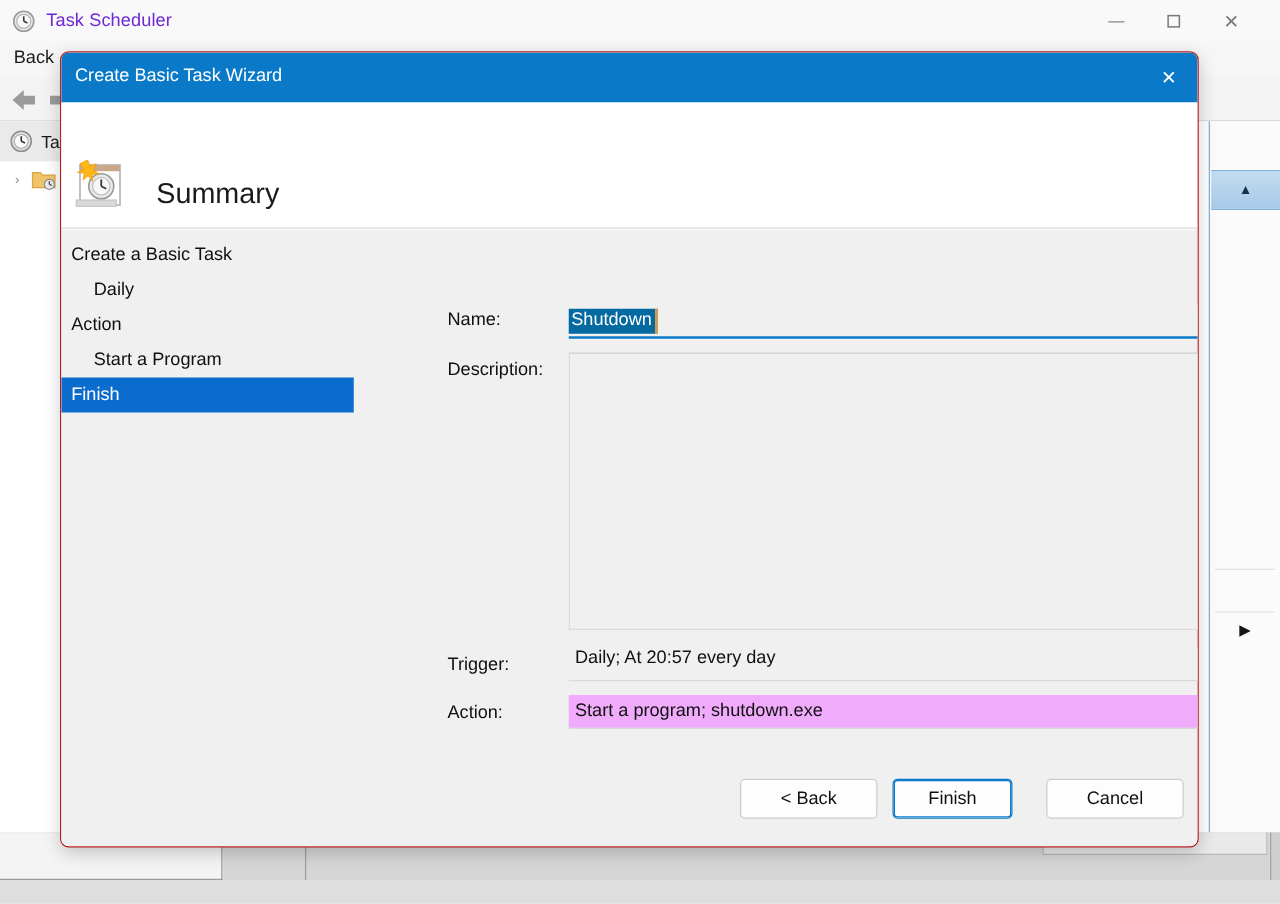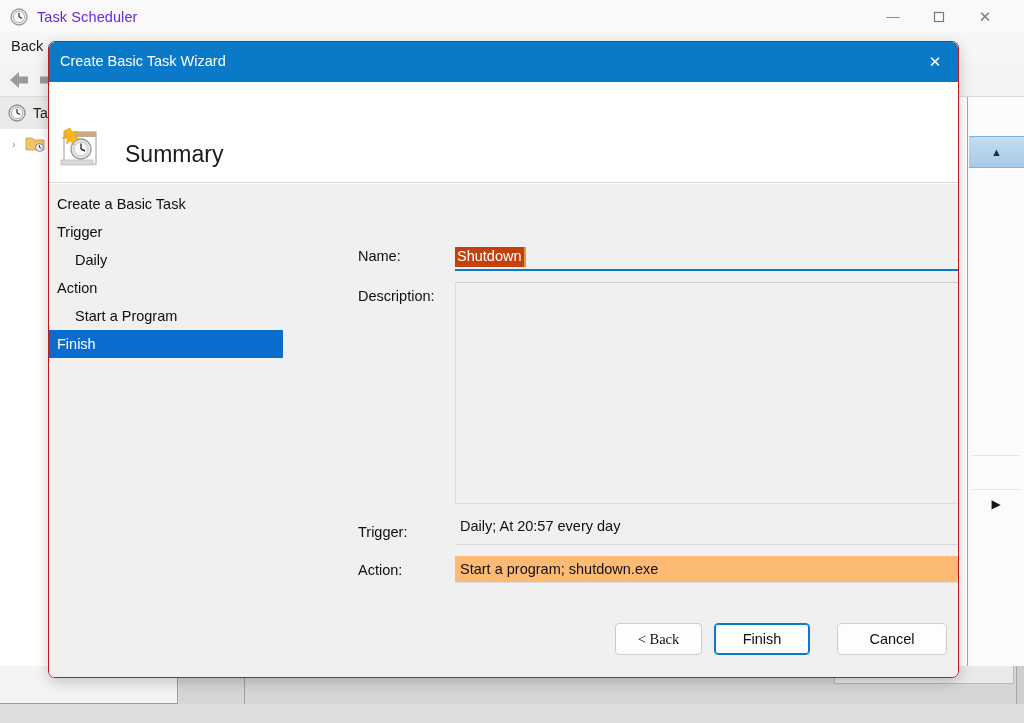--- a/index.html
+++ b/index.html
@@ -222,42 +222,42 @@
   #lbl-act   { left: 75px; top: 378px; }
 
   #name-field {
     position: absolute; left: 172px; top: 60px; width: 544px; height: 27px;
     background: #f0f0f0;
     border: none; border-bottom: 2px solid #0a7ac8;
     display: flex; align-items: center;
   }
   #name-value {
     font-size: 14.5px; color: #ffffff;
-    background: #c2410c;
+    background: #0369a1;
     padding: 1px 2px 2px 2px;
     border-right: 2px solid #e09a3c;
     line-height: 17px;
   }
 
   #desc-field {
     position: absolute; left: 172px; top: 98px; width: 544px; height: 222px;
     background: #f0f0f0;
     border: 1px solid #dcdcdc;
     border-top-color: #cdcdcd;
   }
 
   #trigger-field {
     position: absolute; left: 172px; top: 334px; width: 544px; height: 27px;
     background: #f0f0f0;
     border-bottom: 1px solid #d9d9d9;
     display: flex; align-items: flex-start; padding-left: 5px;
   }
   #action-field {
     position: absolute; left: 172px; top: 372px; width: 544px; height: 27px;
-    background: #fdba74;
+    background: #f0abfc;
     border-bottom: 1px solid #d9d9d9;
     display: flex; align-items: center; padding-left: 5px;
   }
   .field-value { font-size: 14.5px; color: #101010; }
 
   #open-props-row {
     position: absolute; left: 75px; top: 422px;
     display: flex; align-items: center;
   }
   #open-props-checkbox {
@@ -281,21 +281,21 @@
     background: #f0f0f0;
   }
   .btn {
     position: absolute; top: 18px; height: 32px;
     background: #fdfdfd;
     border: 1px solid #cccccc;
     border-radius: 4px;
     display: flex; align-items: center; justify-content: center;
     font-size: 14.5px; color: #101010;
   }
-  #btn-back   { right: 256px; width: 87px; font-family: Liberation Serif, serif; }
+  #btn-back   { right: 256px; width: 110px; }
   #btn-finish { right: 148px; width: 96px;
                 border: 1px solid #0a7ac8; box-shadow: 0 0 0 1px #0a7ac8 inset; }
   #btn-cancel { right: 11px;  width: 110px; }
 
   svg { display: block; }
 </style>
 </head>
 <body>
 
 <div id="app-window">
@@ -415,23 +415,20 @@
     </span>
     <span id="wizard-header-title">Summary</span>
   </div>
 
   <div id="wizard-body">
 
     <div id="steps">
       <div class="step">
         <span>Create a Basic Task</span>
       </div>
-      <div class="step">
-        <span>Trigger</span>
-      </div>
       <div class="step sub">
         <span>Daily</span>
       </div>
       <div class="step">
         <span>Action</span>
       </div>
       <div class="step sub">
         <span>Start a Program</span>
       </div>
       <div class="step current">

